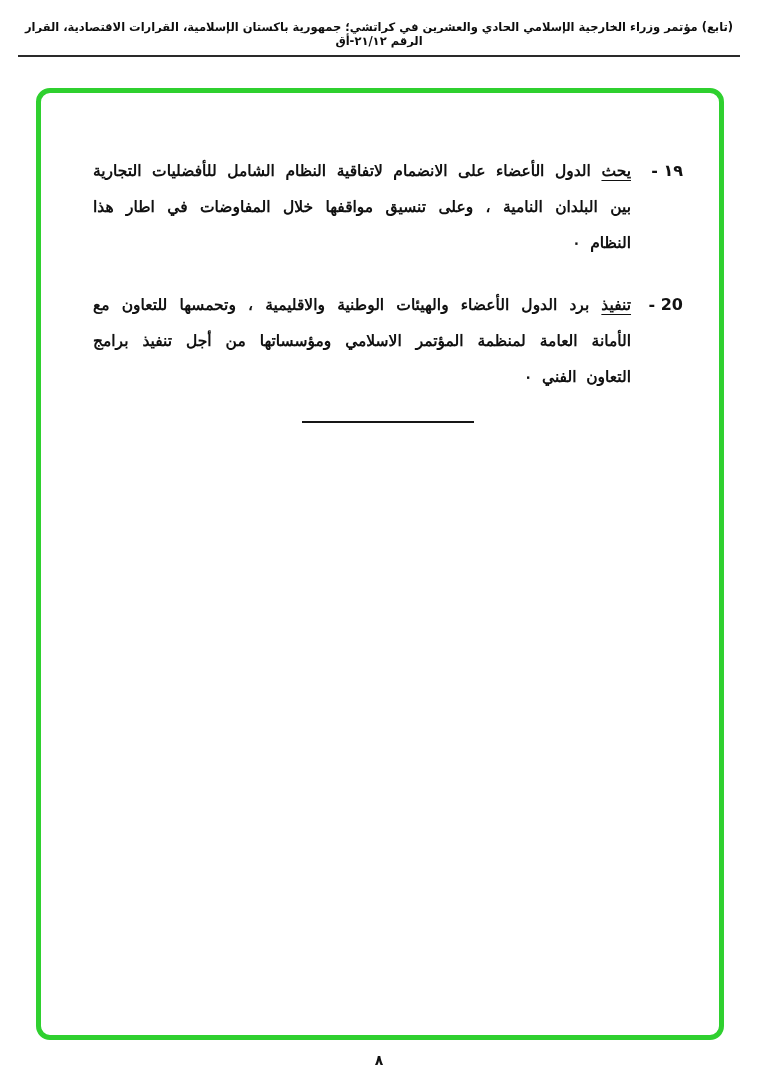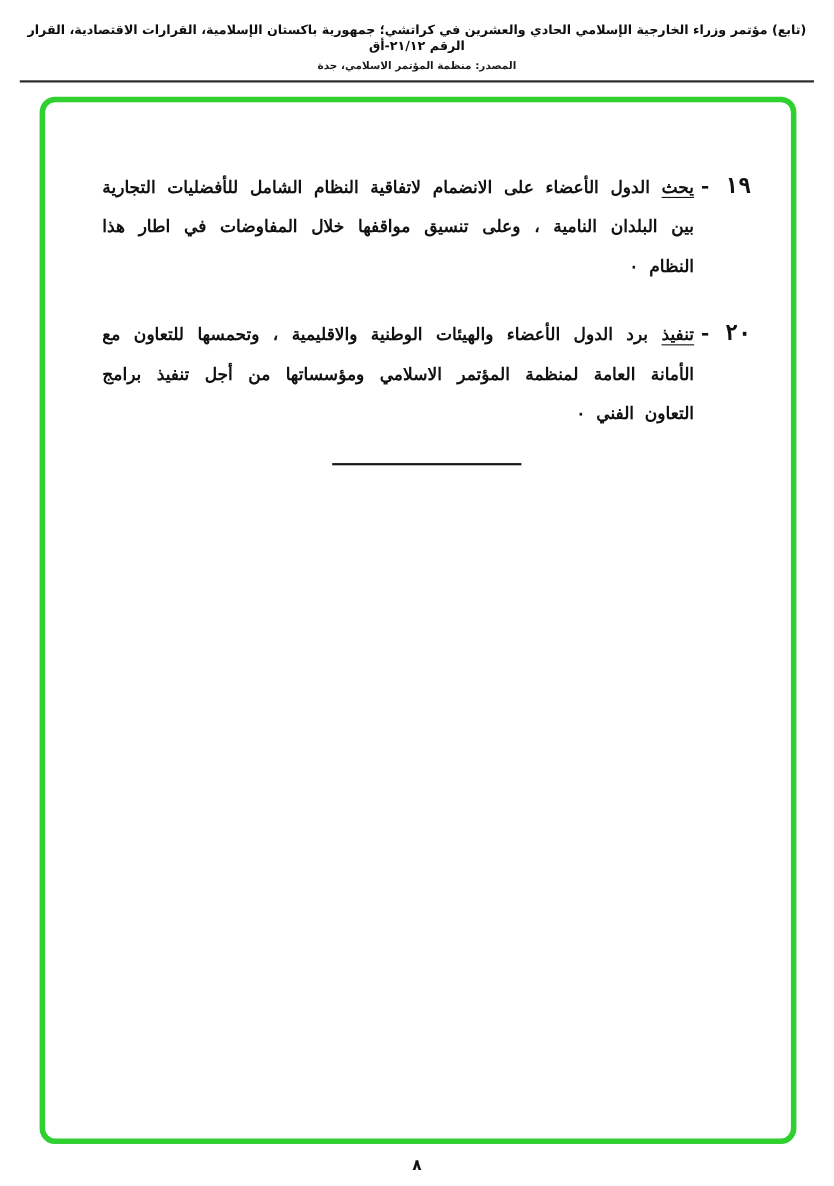--- a/index.html
+++ b/index.html
@@ -58,25 +58,24 @@
     direction:rtl;
     padding:60px 36px 0 52px;
   }
   .item{
     display:flex;
     align-items:flex-start;
     margin-bottom:26px;
   }
   .num{
     flex:0 0 52px;
-    font-size:20px;
+    font-size:16px;
     font-weight:bold;
     line-height:36px;
     white-space:nowrap;
-    font-family:Liberation Mono, monospace;
   }
   .text{
     flex:1;
     margin:0;
     font-size:15.5px;
     font-weight:bold;
     line-height:36px;
     text-align:justify;
     word-spacing:.38em;
     letter-spacing:.02em;
@@ -102,34 +101,33 @@
     direction:rtl;
   }
 </style>
 </head>
 <body>
 
 <div class="page">
 
   <header class="doc-header">
     <div class="h1">(تابع) مؤتمر وزراء الخارجية الإسلامي الحادي والعشرين في كراتشي؛ جمهورية باكستان الإسلامية، القرارات الاقتصادية، القرار الرقم ٢١/١٢-أق</div>
-    <div class="h2">المصدر: منظمة المؤتمر الاسلامي، جدة</div>
     <div class="header-rule"></div>
   </header>
 
   <div class="green-box">
     <div class="content">
 
       <div class="item">
         <div class="num">١٩ -</div>
         <p class="text"><span class="lead">يحث</span> <span>الدول الأعضاء على الانضمام لاتفاقية النظام الشامل للأفضليات التجارية بين البلدان النامية ، وعلى تنسيق مواقفها خلال المفاوضات في اطار هذا النظام ٠</span></p>
       </div>
 
       <div class="item">
-        <div class="num">٢٠ -</div>
+        <div class="num">20 -</div>
         <p class="text"><span class="lead">تنفيذ</span> <span>برد الدول الأعضاء والهيئات الوطنية والاقليمية ، وتحمسها للتعاون مع الأمانة العامة لمنظمة المؤتمر الاسلامي ومؤسساتها من أجل تنفيذ برامج التعاون الفني ٠</span></p>
       </div>
 
       <div class="end-rule"></div>
 
     </div>
   </div>
 
   <div class="page-number">٨</div>
 

